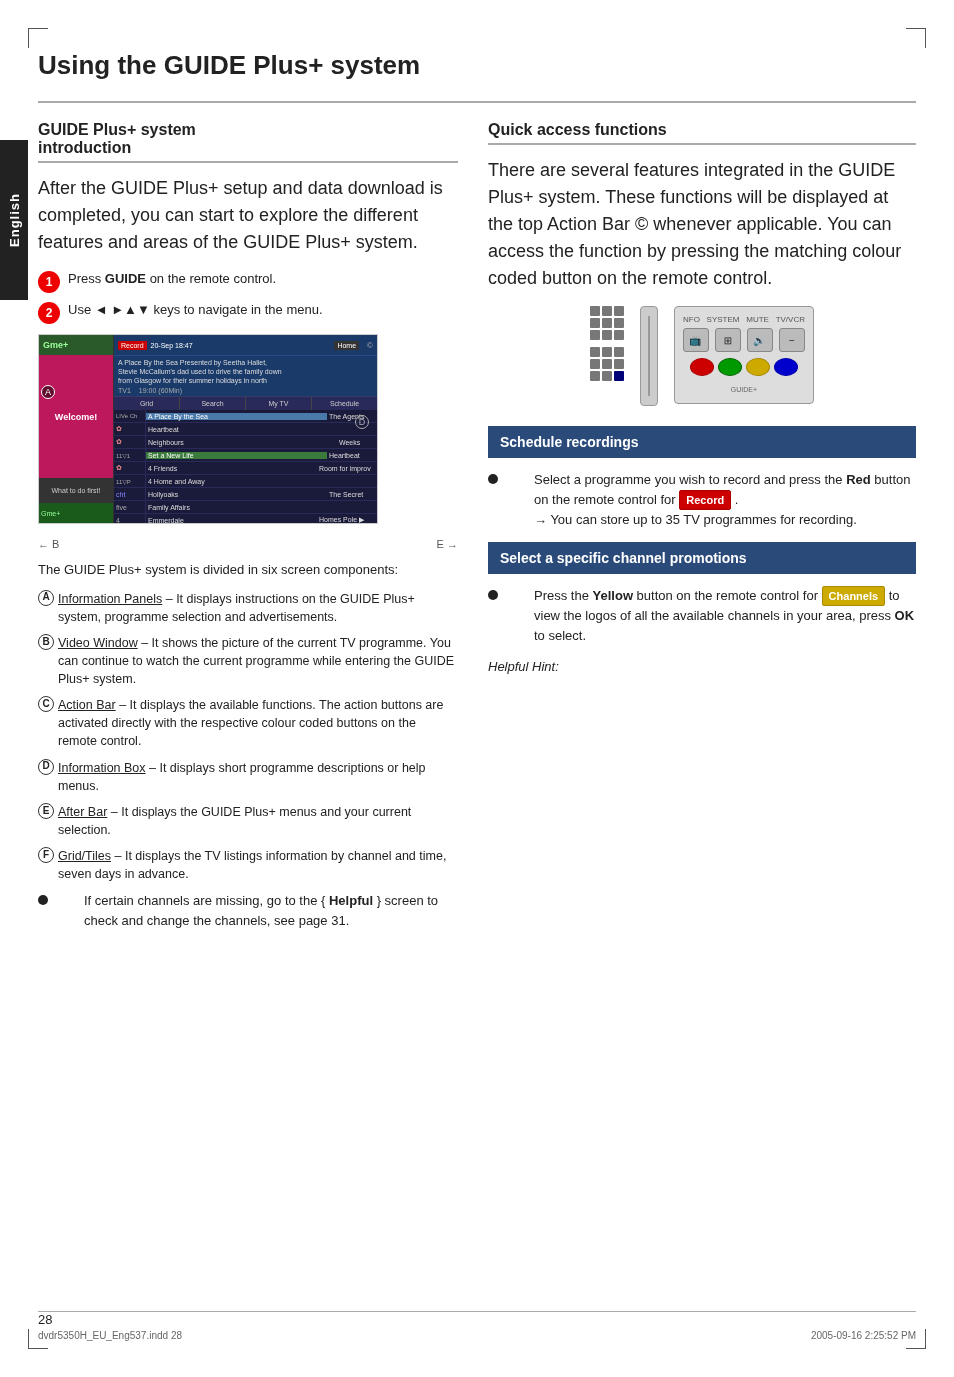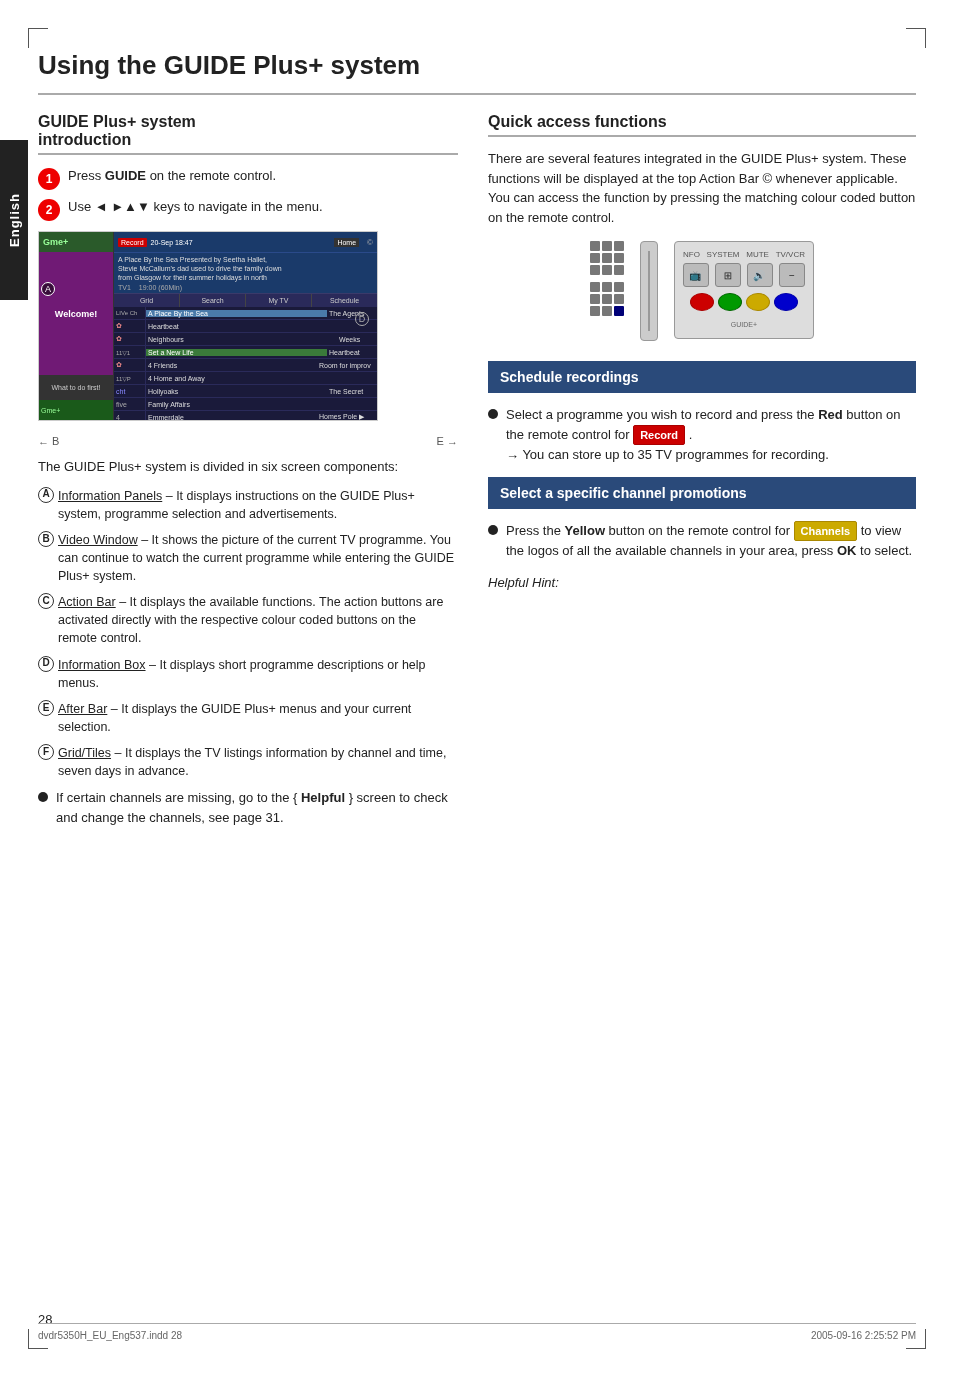--- a/index.html
+++ b/index.html
@@ -116,21 +116,21 @@
       margin-right: 38px;
       padding-top: 50px;
     }
 
     
     .page-title {
       font-size: 26px;
       font-weight: bold;
       margin-bottom: 18px;
       border-bottom: 2px solid #aaa;
-      padding-bottom: 12px;
+      padding-bottom: 20px;
     }
 
     
     .two-col {
       display: flex;
       gap: 30px;
     }
     .col-left {
       width: 420px;
       flex-shrink: 0;
@@ -143,21 +143,21 @@
     .section-header {
       font-size: 16px;
       font-weight: bold;
       border-bottom: 2px solid #aaa;
       padding-bottom: 4px;
       margin-bottom: 12px;
     }
 
     
     .intro-text {
-      font-size: 13px;
+      font-size: 18px;
       line-height: 1.5;
       margin-bottom: 14px;
     }
 
     
     .step {
       display: flex;
       align-items: flex-start;
       margin-bottom: 8px;
       font-size: 13px;
@@ -225,20 +225,21 @@
       text-decoration: underline;
     }
 
     
     .bullet-item {
       display: flex;
       align-items: flex-start;
       margin-bottom: 12px;
       font-size: 13px;
       line-height: 1.5;
+      gap: 28px;
     }
     .bullet-dot {
       width: 10px;
       height: 10px;
       background: #222;
       border-radius: 50%;
       flex-shrink: 0;
       margin-right: 8px;
       margin-top: 4px;
     }
@@ -313,21 +314,21 @@
       font-size: 13px;
     }
 
     
     .footer-line {
       position: absolute;
       bottom: 36px;
       left: 38px;
       right: 38px;
       border-top: 1px solid #aaa;
-      padding-top: 6px;
+      padding-top: 18px;
       display: flex;
       justify-content: space-between;
       font-size: 10px;
       color: #666;
     }
   </style>
 </head>
 <body>
 
 <div class="page-wrapper">
@@ -350,40 +351,41 @@
     <h1 class="page-title">Using the GUIDE Plus+ system</h1>
 
     <div class="two-col">
 
       <div class="col-left">
 
         <div class="section-header">
           GUIDE Plus+ system<br>introduction
         </div>
 
+        <p class="intro-text">After the GUIDE Plus+ setup and data download is completed, you can start to explore the different features and areas of the GUIDE Plus+ system.</p>
 
         <div class="step">
           <div class="step-num">1</div>
           <div>Press <strong>GUIDE</strong> on the remote control.</div>
         </div>
 
         <div class="step">
           <div class="step-num">2</div>
           <div>Use ◄ ►▲▼ keys to navigate in the menu.</div>
         </div>
 
         <div class="screen-image">
 
           <div style="display:flex; height:100%;">
 
             <div style="width:75px; background:#1a2a4a; border-right:1px solid #333; display:flex;flex-direction:column;">
               <div style="background:#2a5a2a; height:20px; display:flex;align-items:center;padding:2px 4px;">
                 <span style="color:#9f9; font-size:9px; font-weight:bold;">Gme+</span>
               </div>
-              <div style="flex:1; background:#701a75; display:flex;flex-direction:column;align-items:center;justify-content:center; padding:4px;">
+              <div style="flex:1; background:#be185d; display:flex;flex-direction:column;align-items:center;justify-content:center; padding:4px;">
                 <div style="color:#fff;font-size:9px;font-weight:bold;text-align:center;">Welcome!</div>
               </div>
               <div style="background:#333;height:25px;display:flex;align-items:center;justify-content:center;">
                 <div style="color:#ccc;font-size:7px;text-align:center;">What to do first!</div>
               </div>
               <div style="background:#1a5a1a;height:20px;display:flex;align-items:center;padding:2px;">
                 <span style="color:#9f9;font-size:7px;">Gme+</span>
               </div>
             </div>
 

